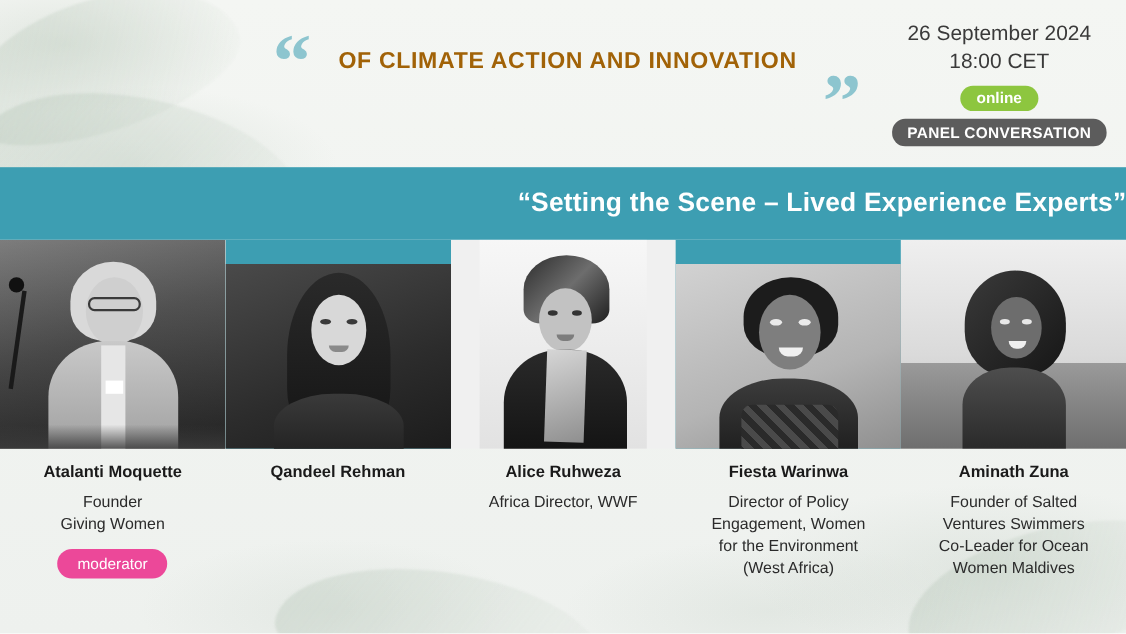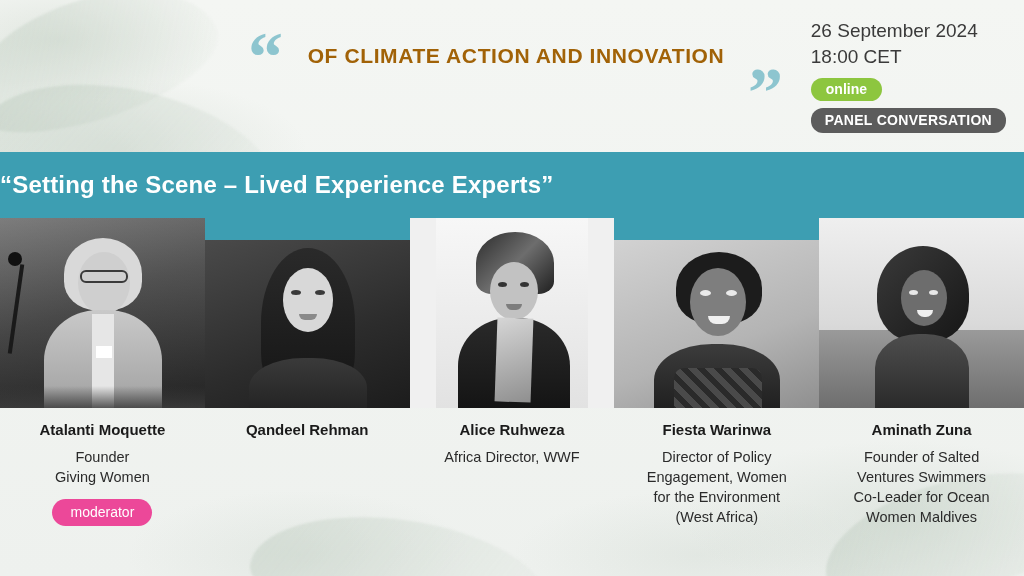--- a/index.html
+++ b/index.html
@@ -50,21 +50,21 @@
     margin-top: 20px; white-space: nowrap;
   }
   .quote-mark {
     position: absolute; font-size: 70px; line-height: 54px; color: #8dc5cf;
     font-family: "Liberation Serif", serif; font-weight: bold;
   }
   .quote-open { left: 248px; top: 30px; }
   .quote-close { left: 748px; top: 66px; }
 
   .meta {
-    position: absolute; right: 18px; top: 18px; text-align: left;
+    position: absolute; right: 18px; top: 18px; text-align: center;
   }
   .meta-date {
     font-size: 19px; color: #3a3a3a; font-weight: normal; line-height: 26px;
   }
   .meta-time {
     font-size: 19px; color: #3a3a3a; line-height: 26px;
   }
   .badge-online {
     display: inline-block; margin-top: 8px;
     background: #8dc63f; color: #ffffff; font-size: 14px; font-weight: bold;
@@ -72,21 +72,21 @@
   }
   .badge-panel {
     display: inline-block; margin-top: 7px;
     background: #5c5c5c; color: #ffffff; font-size: 14px; font-weight: bold;
     border-radius: 12px; padding: 4px 14px 5px 14px; letter-spacing: 0.3px;
   }
 
   
   .band {
     position: absolute; left: 0; top: 152px; width: 1024px; height: 66px;
-    background: #3d9eb2; display: flex; align-items: center; justify-content: flex-start;
+    background: #3d9eb2; display: flex; align-items: center; justify-content: flex-end;
   }
   .band-text {
     color: #ffffff; font-size: 24px; font-weight: bold; letter-spacing: 0.2px;
   }
 
   
   .speakers {
     position: absolute; left: 0; top: 218px; width: 1024px; height: 358px;
     display: flex;
   }

